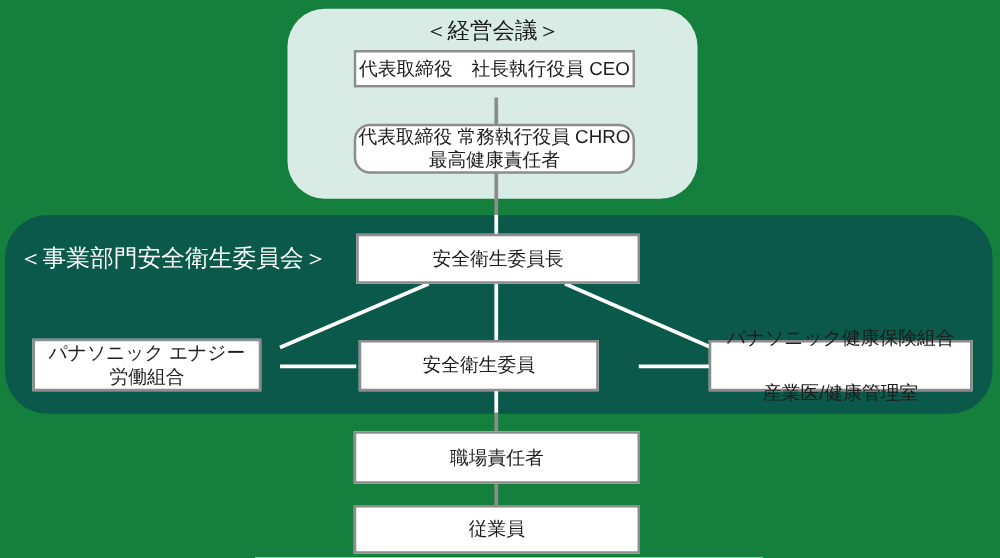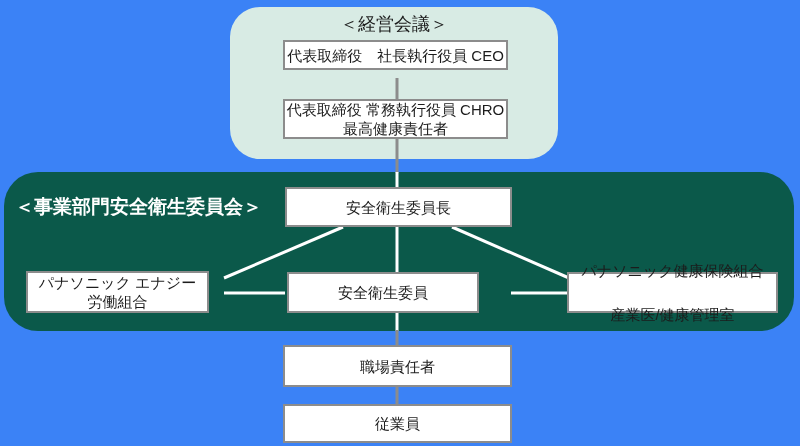--- a/index.html
+++ b/index.html
@@ -1,40 +1,40 @@
 <!DOCTYPE html>
 <html><head>
 <meta charset="utf-8">
 <style>
   html,body{margin:0;padding:0;background:#ffffff;}
   .canvas{
-    position:relative;width:800px;height:446px;background:#3b82f6;overflow:hidden;
+    position:relative;width:800px;height:446px;background:#15803d;overflow:hidden;
     font-family:"Liberation Sans","DejaVu Sans",sans-serif;
   }
   .panel{position:absolute;z-index:0;}
   .panel-management{left:230px;top:7px;width:328px;height:152px;border-radius:30px;background:#d8ebe4;}
   .panel-committee{left:4px;top:172px;width:790px;height:159px;border-radius:34px;background:#0b594a;}
   .lines{position:absolute;left:0;top:0;z-index:1;}
   .node{
     position:absolute;z-index:2;background:#ffffff;border:2px solid #8c8c8c;
     display:flex;flex-direction:column;align-items:center;justify-content:center;
     font-size:15px;line-height:19px;color:#1c1c1c;text-align:center;box-sizing:border-box;
     white-space:nowrap;
   }
   .node-ceo{left:283px;top:40px;width:225px;height:30px;}
-  .node-chro{left:283px;top:99px;width:225px;height:40px;}
+  .node-chro{left:283px;top:99px;width:225px;height:40px;border-radius:13px;}
   .node-chair{left:285px;top:187px;width:227px;height:40px;}
   .node-union{left:26px;top:271px;width:183px;height:42px;}
   .node-member{left:287px;top:272px;width:192px;height:41px;}
   .node-insurance{left:567px;top:272px;width:211px;height:41px;gap:25px;}
   .node-workplace{left:283px;top:345px;width:229px;height:42px;}
   .node-employee{left:283px;top:404px;width:229px;height:39px;}
   .panel-title{position:absolute;z-index:2;white-space:nowrap;}
   .title-management{left:230px;top:12px;width:328px;text-align:center;font-size:18px;color:#1a1a1a;}
-  .title-committee{left:15px;top:194px;font-size:19px;color:#ffffff;font-weight:bold;}
+  .title-committee{left:15px;top:194px;font-size:19px;color:#ffffff;}
 </style>
 </head>
 <body>
 
 <div class="canvas">
 
   <div class="panel panel-management"></div>
   <div class="panel panel-committee"></div>
 
   <svg class="lines" width="800" height="446">

